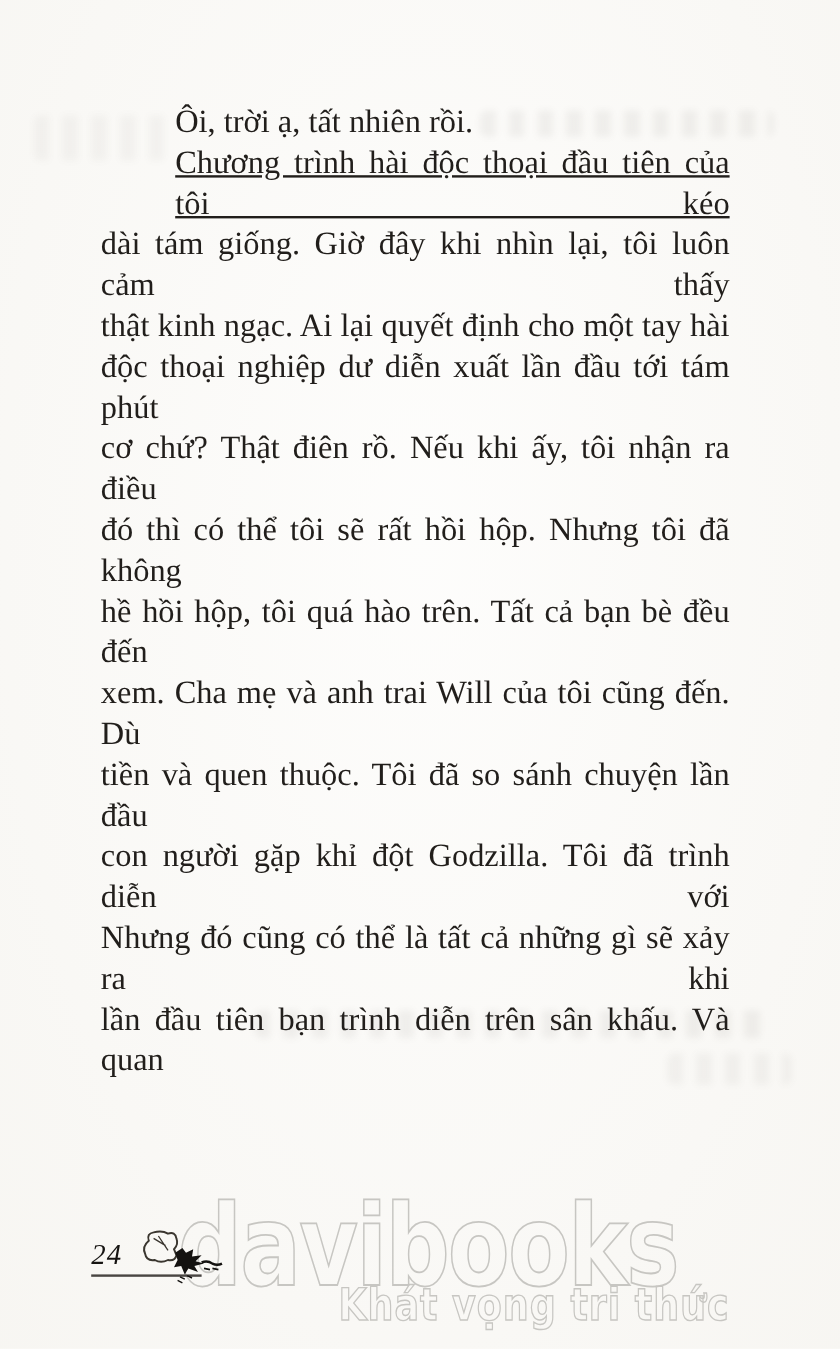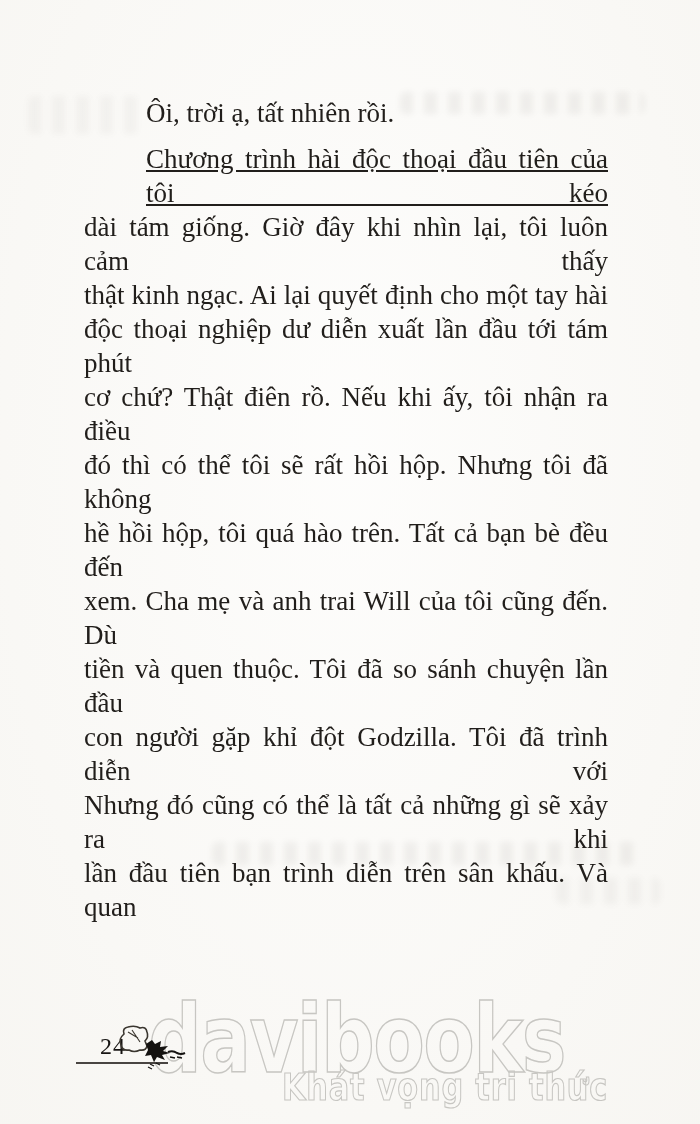--- a/index.html
+++ b/index.html
@@ -35,21 +35,20 @@
     white-space: nowrap;
     text-align: left;
   }
   .line.justify {
     white-space: normal;
     text-align: justify;
     text-align-last: justify;
   }
   .line.indent {
     padding-left: 62px;
-    margin-top: 12px;
   }
   .line.justify.indent {
     text-indent: 0;
     text-decoration: underline;
   }
   
   .ghost {
     position: absolute;
     z-index: 1;
     background: repeating-linear-gradient(90deg,
@@ -67,25 +66,26 @@
   .footer {
     position: absolute;
     left: 0;
     top: 1022px;
     width: 700px;
     height: 102px;
     z-index: 4;
   }
   .page-number {
     position: absolute;
-    left: 100px;
+    left: 76px;
     top: 11px;
     font-size: 24px;
     color: #161412;
     letter-spacing: 1px;
+    font-style: italic;
   }
   .page-number-rule {
     position: absolute;
     left: 76px;
     top: 40px;
     width: 92px;
     height: 2px;
     background: #2a2622;
     opacity: 0.85;
   }

